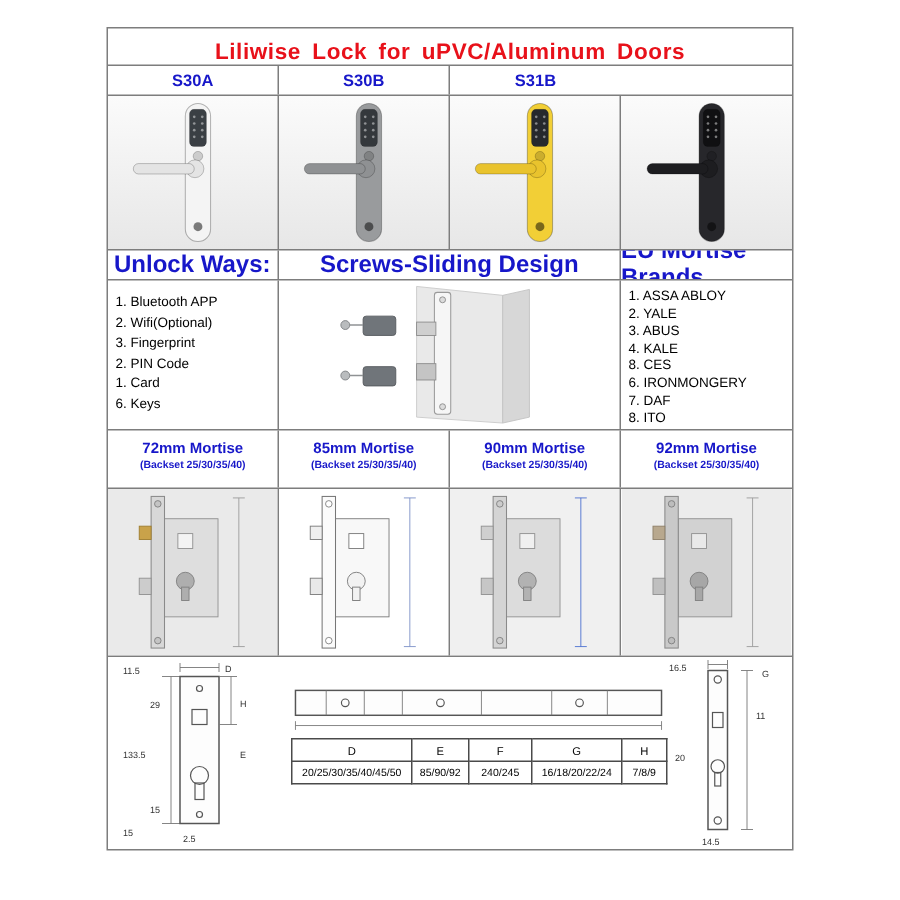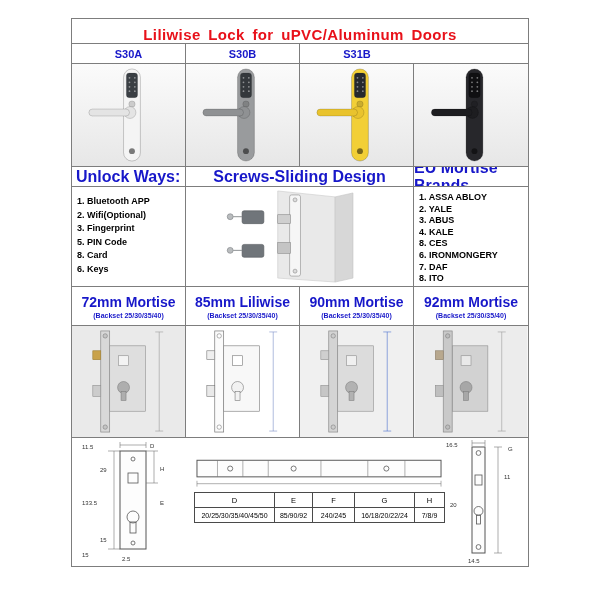--- a/index.html
+++ b/index.html
@@ -27,33 +27,33 @@
   .hfp{fill:rgba(0,0,0,.16);stroke:rgba(0,0,0,.28);stroke-width:.5}
   .hlever,.hhub{stroke:rgba(0,0,0,.25);stroke-width:.6}
   .hkey{fill:rgba(0,0,0,.5)}
 
   .row-heads{height:20px}
   .head-cell{display:flex;align-items:center;color:#1717c9;font-weight:bold;font-size:16px}
   .head-left{padding-left:4px}
   .head-center{justify-content:center}
 
   .row-content{height:100px}
-  .list{padding:9px 3px 0 5px;font-size:9px;font-weight:bold;color:#000}
+  .list{padding:9px 3px 0 5px;font-size:9px;font-weight:normal;color:#000}
   .unlock-list div{margin-bottom:3.5px}
   .brands-list{padding-top:5px}
   .brands-list div{margin-bottom:1.6px}
   .screws-cell{display:flex;align-items:center;justify-content:center}
   .screws-svg{width:100%;height:100%;display:block}
 
   .row-banner{height:20px;display:flex;align-items:center;justify-content:center}
   .banner-text{color:#e8111a;font-weight:bold;font-size:11px}
 
   .row-mtitles{height:39px}
   .mtitle-cell{text-align:center;padding-top:7px;color:#1717c9}
-  .mtitle{font-size:14px;font-weight:bold}
+  .mtitle{font-size:10px;font-weight:bold}
   .msub{font-size:7px;font-weight:bold;margin-top:2px}
 
   .row-mimages{height:112px}
   .mortise-svg{width:100%;height:100%;display:block}
   .mface{stroke:#8a8a8a;stroke-width:.7}
   .mbody,.mlatch,.mdead,.mhub{stroke:#8f8f8f;stroke-width:.6}
   .mscrew,.mcyl,.mcylb{stroke:#7e7e7e;stroke-width:.6}
   .mdim line{stroke:#9a9a9a;stroke-width:.6}
   .m1 .mbg{fill:#eaeaea}.m1 .mface{fill:#d8d8d8}.m1 .mbody{fill:#dedede}.m1 .mlatch{fill:#c9a24a;stroke:#9d7c2f}.m1 .mdead{fill:#cccccc}.m1 .mscrew{fill:#c4c4c4}.m1 .mhub{fill:#f3f3f3}.m1 .mcyl,.m1 .mcylb{fill:#aeaeae}
   .m2 .mbg{fill:#ffffff}.m2 .mface{fill:#fbfbfb;stroke:#777}.m2 .mbody{fill:#f8f8f8;stroke:#777}.m2 .mlatch{fill:#efefef;stroke:#777}.m2 .mdead{fill:#e9e9e9;stroke:#777}.m2 .mscrew{fill:#fff}.m2 .mhub{fill:#fff;stroke:#777}.m2 .mcyl,.m2 .mcylb{fill:#f2f2f2;stroke:#777}.m2 .mdim line{stroke:#7b8fc7}
@@ -174,22 +174,22 @@
     <div class="cell head-cell head-left">Unlock Ways:</div>
     <div class="cell head-cell head-center">Screws-Sliding Design</div>
     <div class="cell head-cell head-center">EU Mortise Brands</div>
   </div>
 
   <div class="row row-content grid131">
     <div class="cell list unlock-list">
       <div>1. Bluetooth APP</div>
       <div>2. Wifi(Optional)</div>
       <div>3. Fingerprint</div>
-      <div>5. PIN Code</div>
-      <div>8. Card</div>
+      <div>2. PIN Code</div>
+      <div>1. Card</div>
       <div>6. Keys</div>
     </div>
     <div class="cell screws-cell">
       <svg class="screws-svg" viewBox="0 0 228 100">
         <polygon points="92,4 150,10 150,96 92,92" fill="#e9e9e9" stroke="#c9c9c9" stroke-width="0.6"></polygon>
         <polygon points="150,10 168,6 168,92 150,96" fill="#d7d7d7" stroke="#c2c2c2" stroke-width="0.6"></polygon>
         <rect x="104" y="8" width="11" height="82" rx="2" fill="#f6f6f6" stroke="#9a9a9a" stroke-width="0.7"></rect>
         <circle cx="109.5" cy="13" r="2" fill="#dcdcdc" stroke="#8b8b8b" stroke-width="0.6"></circle>
         <circle cx="109.5" cy="85" r="2" fill="#dcdcdc" stroke="#8b8b8b" stroke-width="0.6"></circle>
         <rect x="92" y="28" width="13" height="9" fill="#cfcfcf" stroke="#8b8b8b" stroke-width="0.6"></rect>
@@ -214,21 +214,21 @@
     </div>
   </div>
 
 
   <div class="row row-mtitles grid4">
     <div class="cell mtitle-cell">
       <div class="mtitle">72mm Mortise</div>
       <div class="msub">(Backset 25/30/35/40)</div>
     </div>
     <div class="cell mtitle-cell">
-      <div class="mtitle">85mm Liliwise</div>
+      <div class="mtitle">85mm Mortise</div>
       <div class="msub">(Backset 25/30/35/40)</div>
     </div>
     <div class="cell mtitle-cell">
       <div class="mtitle">90mm Mortise</div>
       <div class="msub">(Backset 25/30/35/40)</div>
     </div>
     <div class="cell mtitle-cell">
       <div class="mtitle">92mm Mortise</div>
       <div class="msub">(Backset 25/30/35/40)</div>
     </div>

